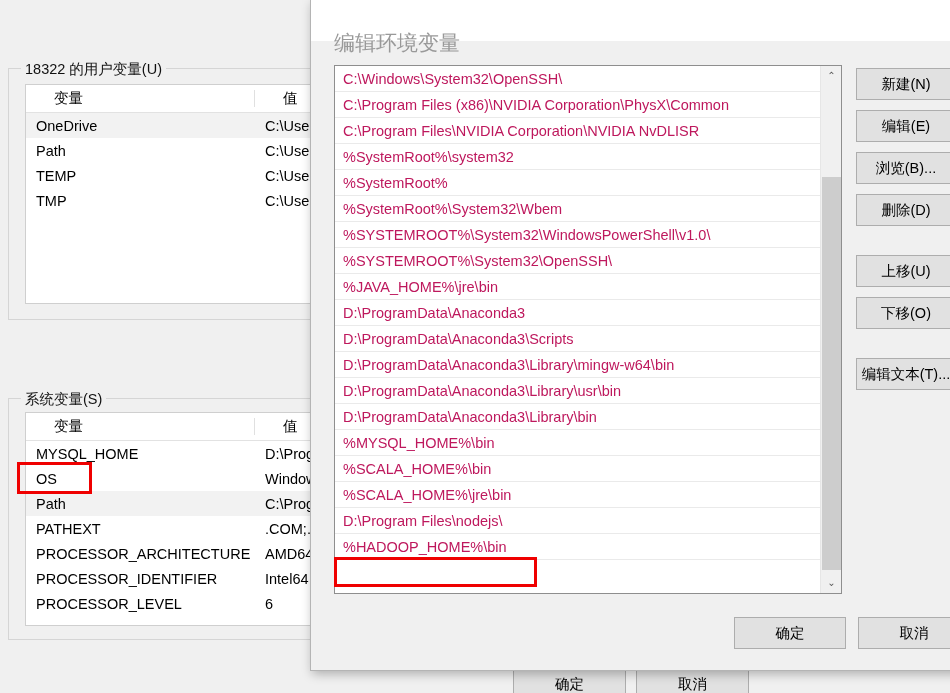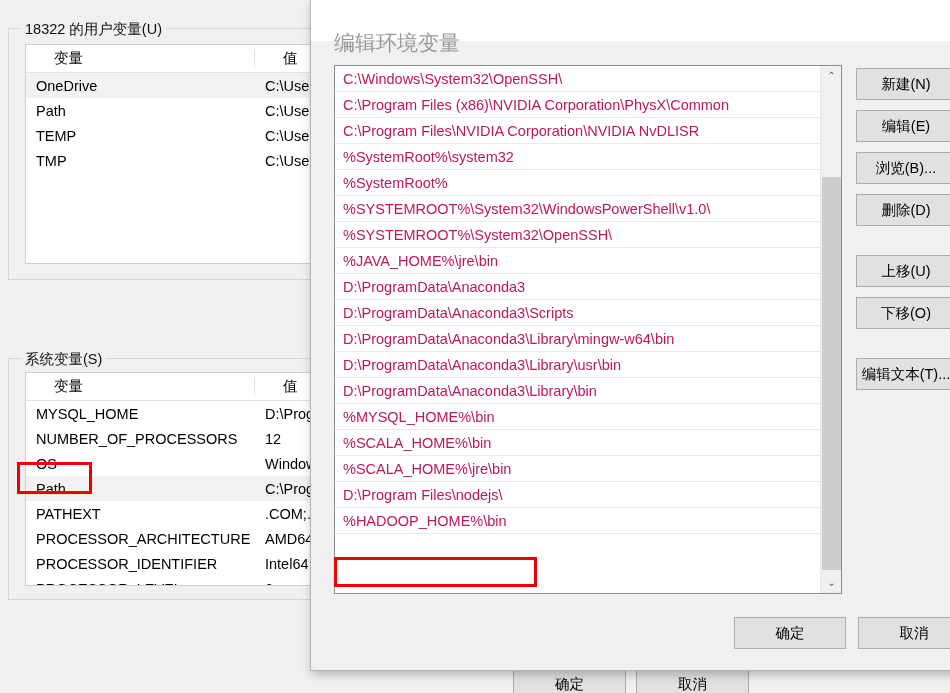--- a/index.html
+++ b/index.html
@@ -22,20 +22,21 @@
     position: absolute;
     left: 0; top: 0;
     width: 950px; height: 693px;
     background: #f0f0f0;
   }
 
   .groupbox {
     position: absolute;
     border: 1px solid #d5d5d5;
     background: transparent;
+    margin-top: 40px;
   }
   .groupbox-title {
     position: absolute;
     top: -9px;
     left: 12px;
     background: #f0f0f0;
     padding: 0 4px;
     font-size: 14.5px;
     color: #111;
     white-space: nowrap;
@@ -282,24 +283,20 @@
       <div class="vt-header">
         <div class="col col-name">变量</div>
         <div class="col col-val">值</div>
       </div>
       <div id="sys-rows">
           <div class="vt-row">
             <div class="cell-name">MYSQL_HOME</div>
             <div class="cell-val">D:\Progr</div>
           </div>
           <div class="vt-row">
-            <div class="cell-name">NUMBER_OF_PROCESSORS</div>
-            <div class="cell-val">12</div>
-          </div>
-          <div class="vt-row">
             <div class="cell-name">OS</div>
             <div class="cell-val">Window</div>
           </div>
           <div class="vt-row alt">
             <div class="cell-name">Path</div>
             <div class="cell-val">C:\Progr</div>
           </div>
           <div class="vt-row">
             <div class="cell-name">PATHEXT</div>
             <div class="cell-val">.COM;.E)</div>
@@ -332,20 +329,21 @@
     <div id="dlg-title">编辑环境变量</div>
   </div>
 
   <div id="dlg-listbox">
     <div id="dlg-list">
         <div class="li">C:\Windows\System32\OpenSSH\</div>
         <div class="li">C:\Program Files (x86)\NVIDIA Corporation\PhysX\Common</div>
         <div class="li">C:\Program Files\NVIDIA Corporation\NVIDIA NvDLISR</div>
         <div class="li">%SystemRoot%\system32</div>
         <div class="li">%SystemRoot%</div>
+        <div class="li">%SystemRoot%\System32\Wbem</div>
         <div class="li">%SYSTEMROOT%\System32\WindowsPowerShell\v1.0\</div>
         <div class="li">%SYSTEMROOT%\System32\OpenSSH\</div>
         <div class="li">%JAVA_HOME%\jre\bin</div>
         <div class="li">D:\ProgramData\Anaconda3</div>
         <div class="li">D:\ProgramData\Anaconda3\Scripts</div>
         <div class="li">D:\ProgramData\Anaconda3\Library\mingw-w64\bin</div>
         <div class="li">D:\ProgramData\Anaconda3\Library\usr\bin</div>
         <div class="li">D:\ProgramData\Anaconda3\Library\bin</div>
         <div class="li">%MYSQL_HOME%\bin</div>
         <div class="li">%SCALA_HOME%\bin</div>

